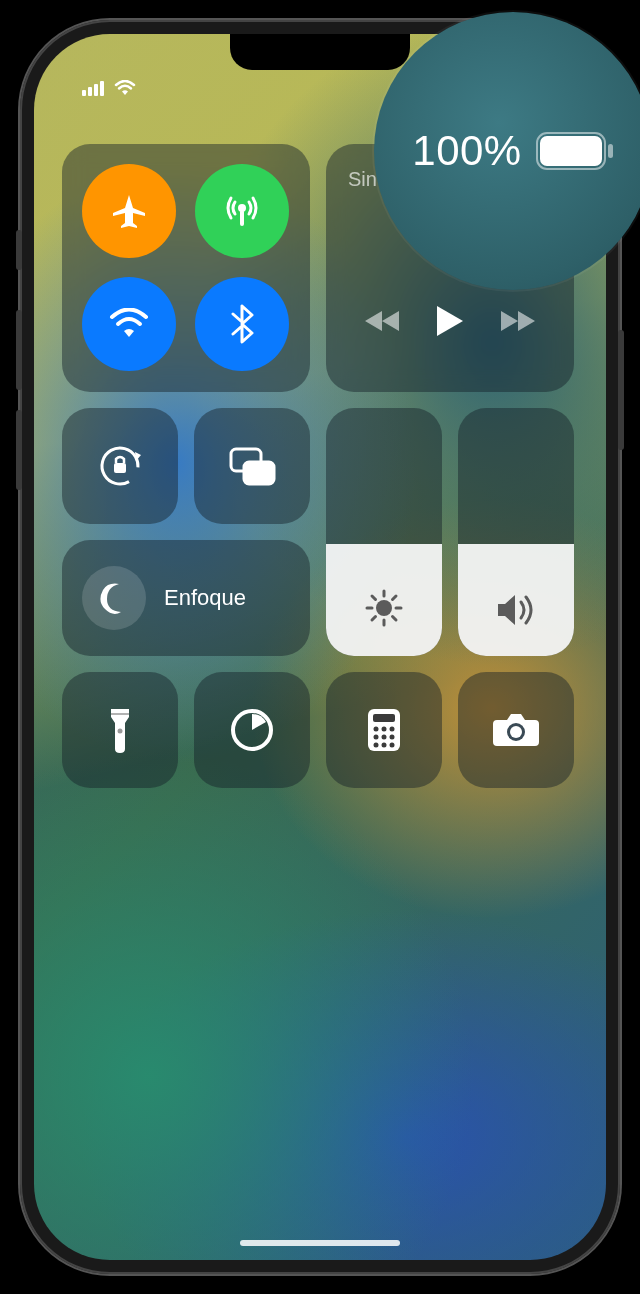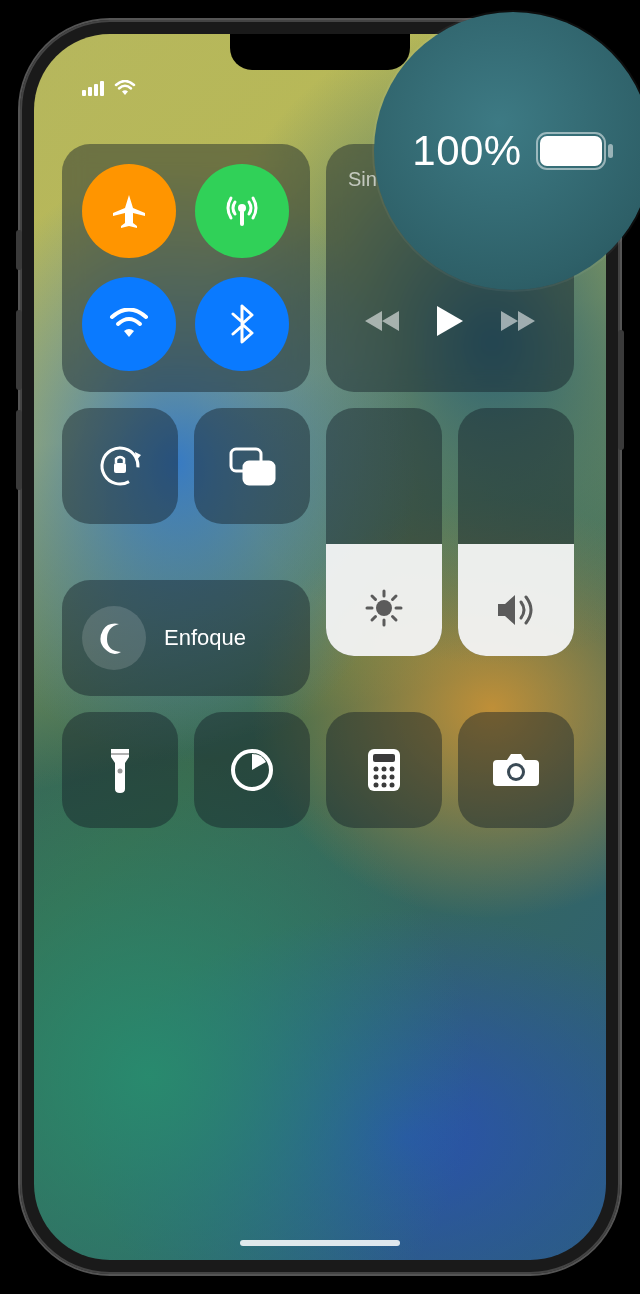--- a/index.html
+++ b/index.html
@@ -133,21 +133,20 @@
   .focus-btn {
     width: 248px;
     height: 116px;
     border-radius: 28px;
     background: rgba(20,30,40,0.45);
     display: flex;
     align-items: center;
     padding: 8px 20px;
     gap: 18px;
     color: #fff;
-    margin-top: 40px;
   }
   .focus-icon-circle {
     width: 64px; height: 64px; border-radius: 50%;
     background: rgba(255,255,255,0.15);
     display: flex; align-items: center; justify-content: center;
   }
   .focus-label { font-size: 22px; font-weight: 400; }
 
   .slider-col { display: flex; gap: 16px; }
   .slider {

